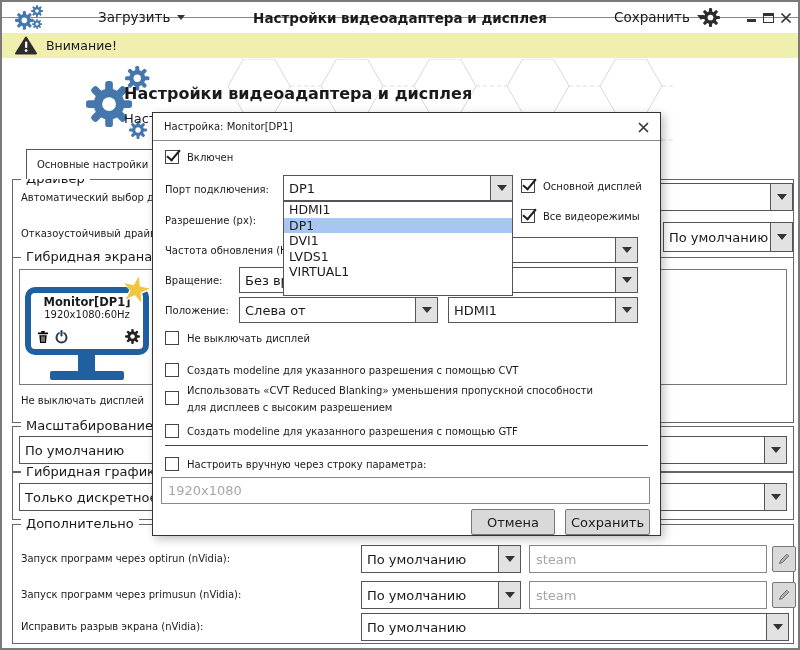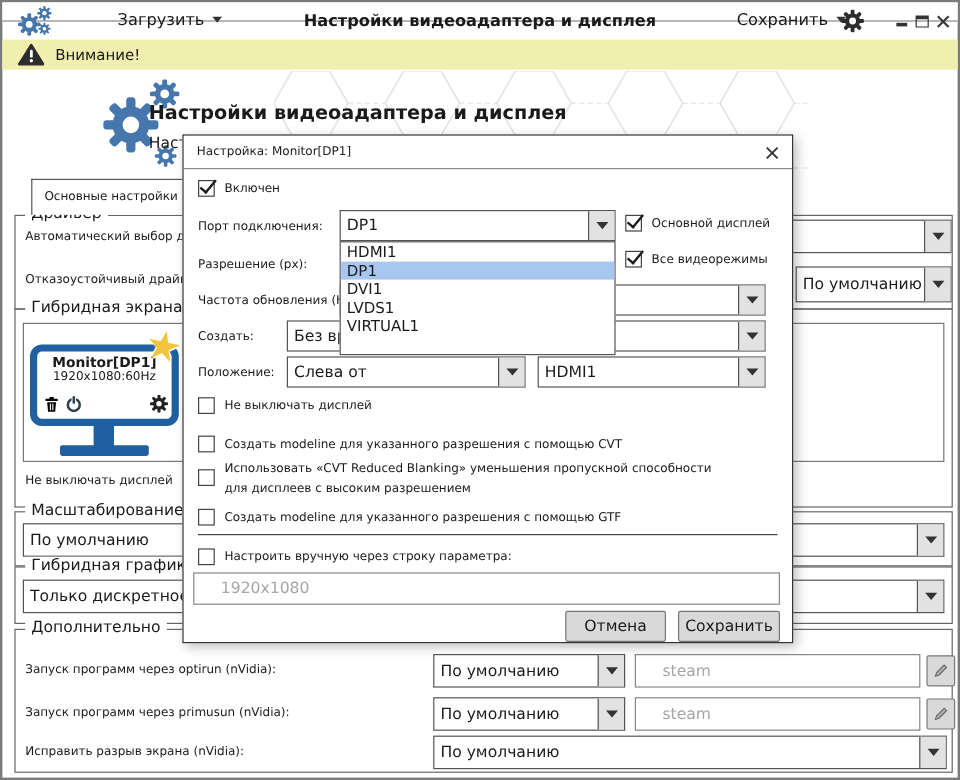--- a/index.html
+++ b/index.html
@@ -16,21 +16,21 @@
   .tri{width:0;height:0;border-left:5px solid transparent;border-right:5px solid transparent;border-top:6px solid #333;}
   
   .cb{position:absolute;width:14px;height:14px;border:1.5px solid #444;background:#fff;box-sizing:border-box;}
   .cb.on::after{content:"";position:absolute;left:4px;top:-4px;width:5px;height:12px;
      border-right:2.2px solid #1d1d1d;border-bottom:2.2px solid #1d1d1d;transform:rotate(40deg);}
   
   .group{position:absolute;border:1px solid #666;background:transparent;}
   .legend{position:absolute;top:-9px;left:8px;background:#fff;padding:0 5px;font-size:13px;white-space:nowrap;}
   .btn-gray{position:absolute;background:#d9d9d9;border:1px solid #777;border-radius:2px;font-size:13px;
      display:flex;align-items:center;justify-content:center;box-sizing:border-box;cursor:default;}
-  input.txt{position:absolute;border:1px solid #888;font-size:13px;padding:0 22px;box-sizing:border-box;
+  input.txt{position:absolute;border:1px solid #888;font-size:13px;padding:0 6px;box-sizing:border-box;
      font-family:inherit;color:#333;background:#fff;}
   input.txt::placeholder{color:#a6a6a6;}
   
   .ddl{position:absolute;border:1px solid #555;background:#fff;z-index:30;box-sizing:border-box;}
   .ddl .item{height:15.5px;font-size:12.5px;padding-left:5px;display:flex;align-items:center;white-space:nowrap;}
   .ddl .item.sel{background:#a8c7f0;}
   
   .dialog{position:absolute;left:150px;top:110px;width:507px;height:422px;background:#fff;
      border:1px solid #333;box-shadow:3px 3px 9px rgba(0,0,0,.25);z-index:10;}
   .dlg-title{position:absolute;left:0;top:0;right:0;height:27px;border-bottom:1px solid #888;}
@@ -263,21 +263,21 @@
     <span class="lbl" style="left:12px;top:100px">Разрешение (px):</span>
 
     <span class="lbl" style="left:12px;top:130px">Частота обновления (Hz):</span>
     <div class="combo" style="left:130px;top:124px;width:355px;height:26px">
       <span class="val"></span>
       <span class="btn">
           <span class="tri"></span>
         </span>
     </div>
 
-    <span class="lbl" style="left:12px;top:160px">Создать:</span>
+    <span class="lbl" style="left:12px;top:160px">Вращение:</span>
     <div class="combo" style="left:86px;top:154px;width:399px;height:26px">
       <span class="val">Без вращения</span>
       <span class="btn">
           <span class="tri"></span>
         </span>
     </div>
 
     <span class="lbl" style="left:12px;top:190px">Положение:</span>
     <div class="combo" style="left:86px;top:184px;width:199px;height:26px">
       <span class="val">Слева от</span>

